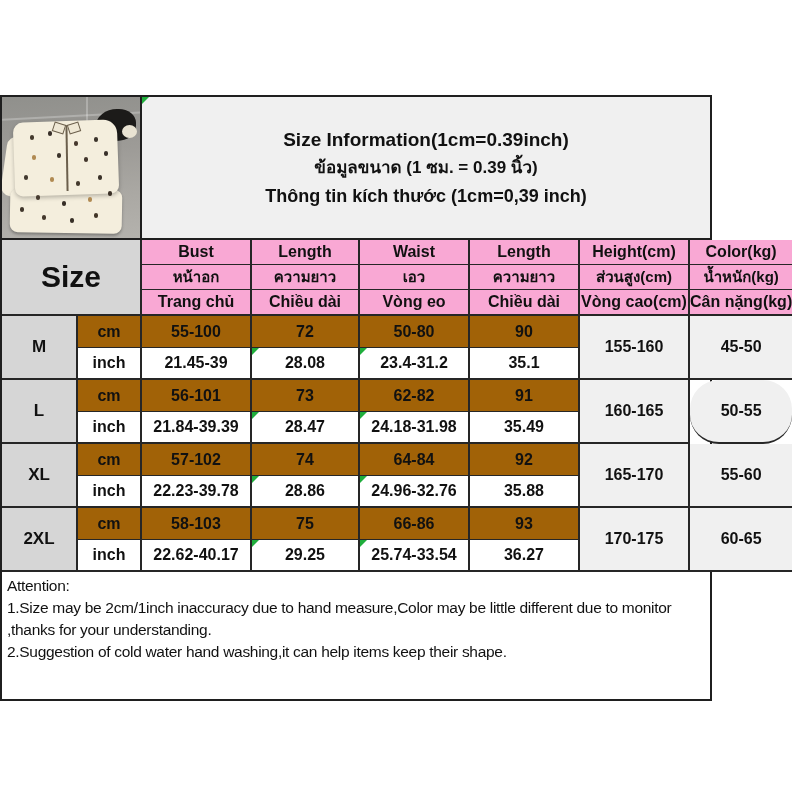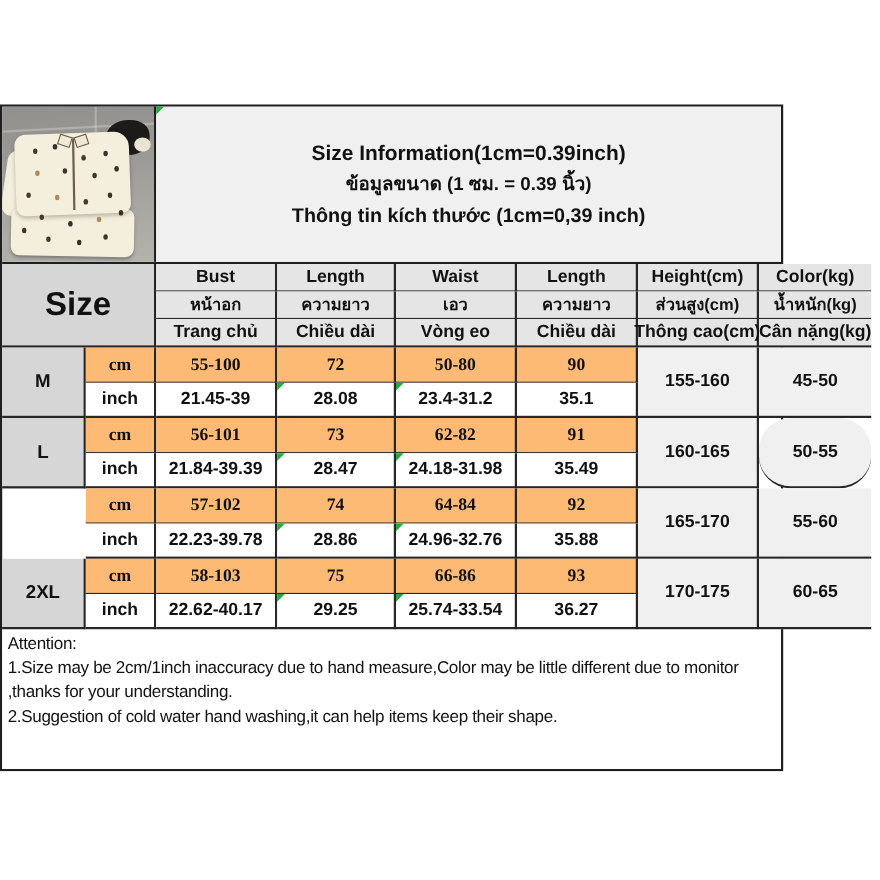--- a/index.html
+++ b/index.html
@@ -39,26 +39,26 @@
   #title-cell .t3 { font-size:18px; font-weight:bold; line-height:28px; }
 
   
   #size-table { display:grid; grid-template-columns:76px 64px 110px 108px 110px 110px 110px 1fr;
     grid-template-rows:25px 25px 26px repeat(8,32px); }
   .c { position:relative; display:flex; align-items:center; justify-content:center;
        border-right:2px solid #262626; border-bottom:1px solid #262626;
        font-size:16px; font-weight:bold; background:#fff; white-space:nowrap; }
   .c.lastcol { border-right:none; }
   .bb2 { border-bottom-width:2px; }
-  .hdr { background:#e5e5e5; }
+  .hdr { background:#f9a8d4; }
   .hdr.th { font-size:15px; }
   .hdr.vi { font-size:16px; }
   .sizebig { background:#d6d6d6; font-size:30px; font-weight:bold; }
   .szlabel { background:#d6d6d6; font-size:17px; }
-  .cmrow { background:#fdba74;font-family:Liberation Serif, serif; }
+  .cmrow { background:#a16207; }
   .inchrow { background:#ffffff; }
   .range { background:#f0f0f0; }
   .gt { position:absolute; top:0; left:0; width:0; height:0;
         border-top:7px solid #1fae3c; border-right:7px solid transparent; }
 
   
   #attention { border-top:none; background:#fff; height:127px; padding:3px 5px; }
   #attention p { font-size:15.5px; line-height:22px; letter-spacing:-0.3px; }
 </style>
 </head>
@@ -103,21 +103,21 @@
     <div class="c hdr th" style="grid-area:2/4;">ความยาว</div>
     <div class="c hdr th" style="grid-area:2/5;">เอว</div>
     <div class="c hdr th" style="grid-area:2/6;">ความยาว</div>
     <div class="c hdr th" style="grid-area:2/7;">ส่วนสูง(cm)</div>
     <div class="c hdr th lastcol" style="grid-area:2/8;">น้ำหนัก(kg)</div>
 
     <div class="c hdr vi bb2" style="grid-area:3/3;">Trang chủ</div>
     <div class="c hdr vi bb2" style="grid-area:3/4;">Chiều dài</div>
     <div class="c hdr vi bb2" style="grid-area:3/5;">Vòng eo</div>
     <div class="c hdr vi bb2" style="grid-area:3/6;">Chiều dài</div>
-    <div class="c hdr vi bb2" style="grid-area:3/7;">Thông cao(cm)</div>
+    <div class="c hdr vi bb2" style="grid-area:3/7;">Vòng cao(cm)</div>
     <div class="c hdr vi bb2 lastcol" style="grid-area:3/8;">Cân nặng(kg)</div>
 
     <div class="c szlabel bb2" style="grid-area:4/1/6/2;">M</div>
     <div class="c cmrow" style="grid-area:4/2;">cm</div>
     <div class="c cmrow" style="grid-area:4/3;">55-100</div>
     <div class="c cmrow" style="grid-area:4/4;">72</div>
     <div class="c cmrow" style="grid-area:4/5;">50-80</div>
     <div class="c cmrow" style="grid-area:4/6;">90</div>
     <div class="c inchrow bb2" style="grid-area:5/2;">inch</div>
     <div class="c inchrow bb2" style="grid-area:5/3;">21.45-39</div>
@@ -146,20 +146,21 @@
         <span>28.47</span>
       </div>
     <div class="c inchrow bb2" style="grid-area:7/5;">
         <span class="gt"></span>
         <span>24.18-31.98</span>
       </div>
     <div class="c inchrow bb2" style="grid-area:7/6;">35.49</div>
     <div class="c range bb2" style="grid-area:6/7/8/8;">160-165</div>
     <div class="c range bb2 lastcol" style="grid-area:6/8/8/9;border-radius:29px;">50-55</div>
 
+    <div class="c szlabel bb2" style="grid-area:8/1/10/2;">XL</div>
     <div class="c cmrow" style="grid-area:8/2;">cm</div>
     <div class="c cmrow" style="grid-area:8/3;">57-102</div>
     <div class="c cmrow" style="grid-area:8/4;">74</div>
     <div class="c cmrow" style="grid-area:8/5;">64-84</div>
     <div class="c cmrow" style="grid-area:8/6;">92</div>
     <div class="c inchrow bb2" style="grid-area:9/2;">inch</div>
     <div class="c inchrow bb2" style="grid-area:9/3;">22.23-39.78</div>
     <div class="c inchrow bb2" style="grid-area:9/4;">
         <span class="gt"></span>
         <span>28.86</span>

